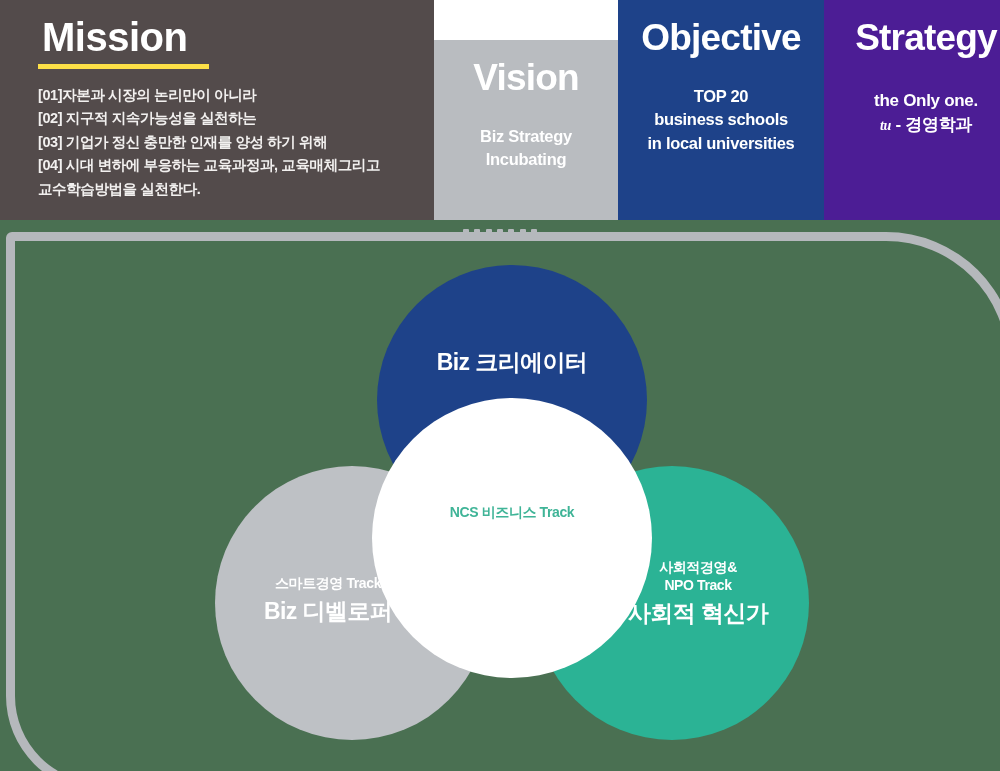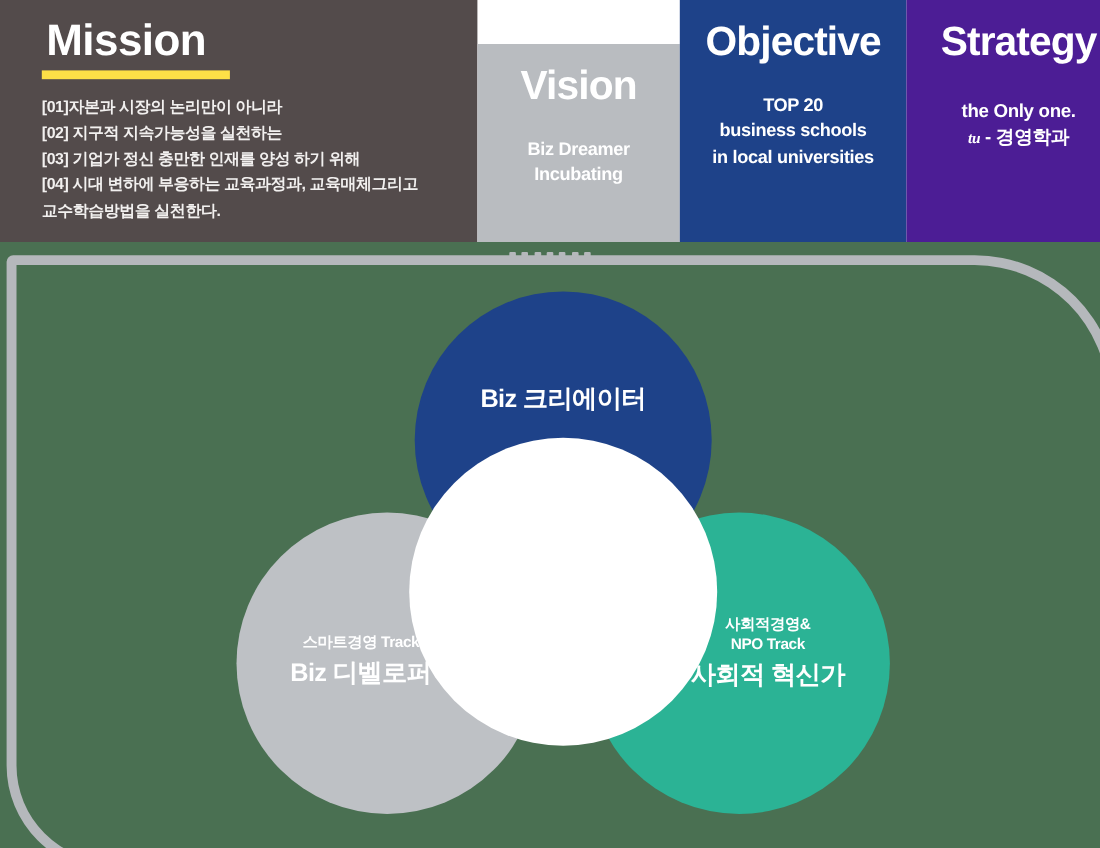--- a/index.html
+++ b/index.html
@@ -18,21 +18,21 @@
   }
 
   .panel { position:relative; height:220px; flex:0 0 auto; }
 
   
   #mission-panel { width:434px; background:#534b4b; padding:16px 0 0 38px; }
   #mission-title {
     display:inline-block;
     font-size:40px; font-weight:bold; color:#ffffff;
     letter-spacing:-0.5px; line-height:1.05;
-    border-bottom:8px solid #fde047;
+    border-bottom:5px solid #fde047;
     padding:0 22px 6px 4px;
   }
   #mission-list {
     margin-top:15px; list-style:none;
     color:#f2f0ef; font-size:14.5px; line-height:1.62;
     font-weight:600; letter-spacing:-0.4px;
   }
   #mission-list li { white-space:pre-wrap; }
 
   
@@ -142,21 +142,21 @@
       <li>[03] 기업가 정신 충만한 인재를 양성 하기 위해</li>
       <li>[04] 시대 변하에 부응하는 교육과정과, 교육매체그리고
 교수학습방법을 실천한다.</li>
     </ul>
   </div>
 
   <div class="panel" id="vision-panel">
     <div class="panel-inner">
       <div class="panel-heading">Vision</div>
       <div class="panel-body">
-        <span class="ln">Biz Dreamer</span>
+        <span class="ln">Biz Strategy</span>
         <span class="ln">Incubating</span>
       </div>
     </div>
   </div>
 
   <div class="panel" id="objective-panel">
     <div class="panel-inner">
       <div class="panel-heading">Objective</div>
       <div class="panel-body">
         <span class="ln">TOP 20</span>
@@ -208,15 +208,16 @@
   </div>
 
   <div class="venn-circle" id="circle-blue">
     <div class="txt">
       <div class="track-name">Biz 크리에이터</div>
     </div>
   </div>
 
   <div class="venn-circle" id="circle-white">
     <div class="txt">
+      <div class="track-label">NCS 비즈니스 Track</div>
     </div>
   </div>
 </div>
 
 </body></html>

